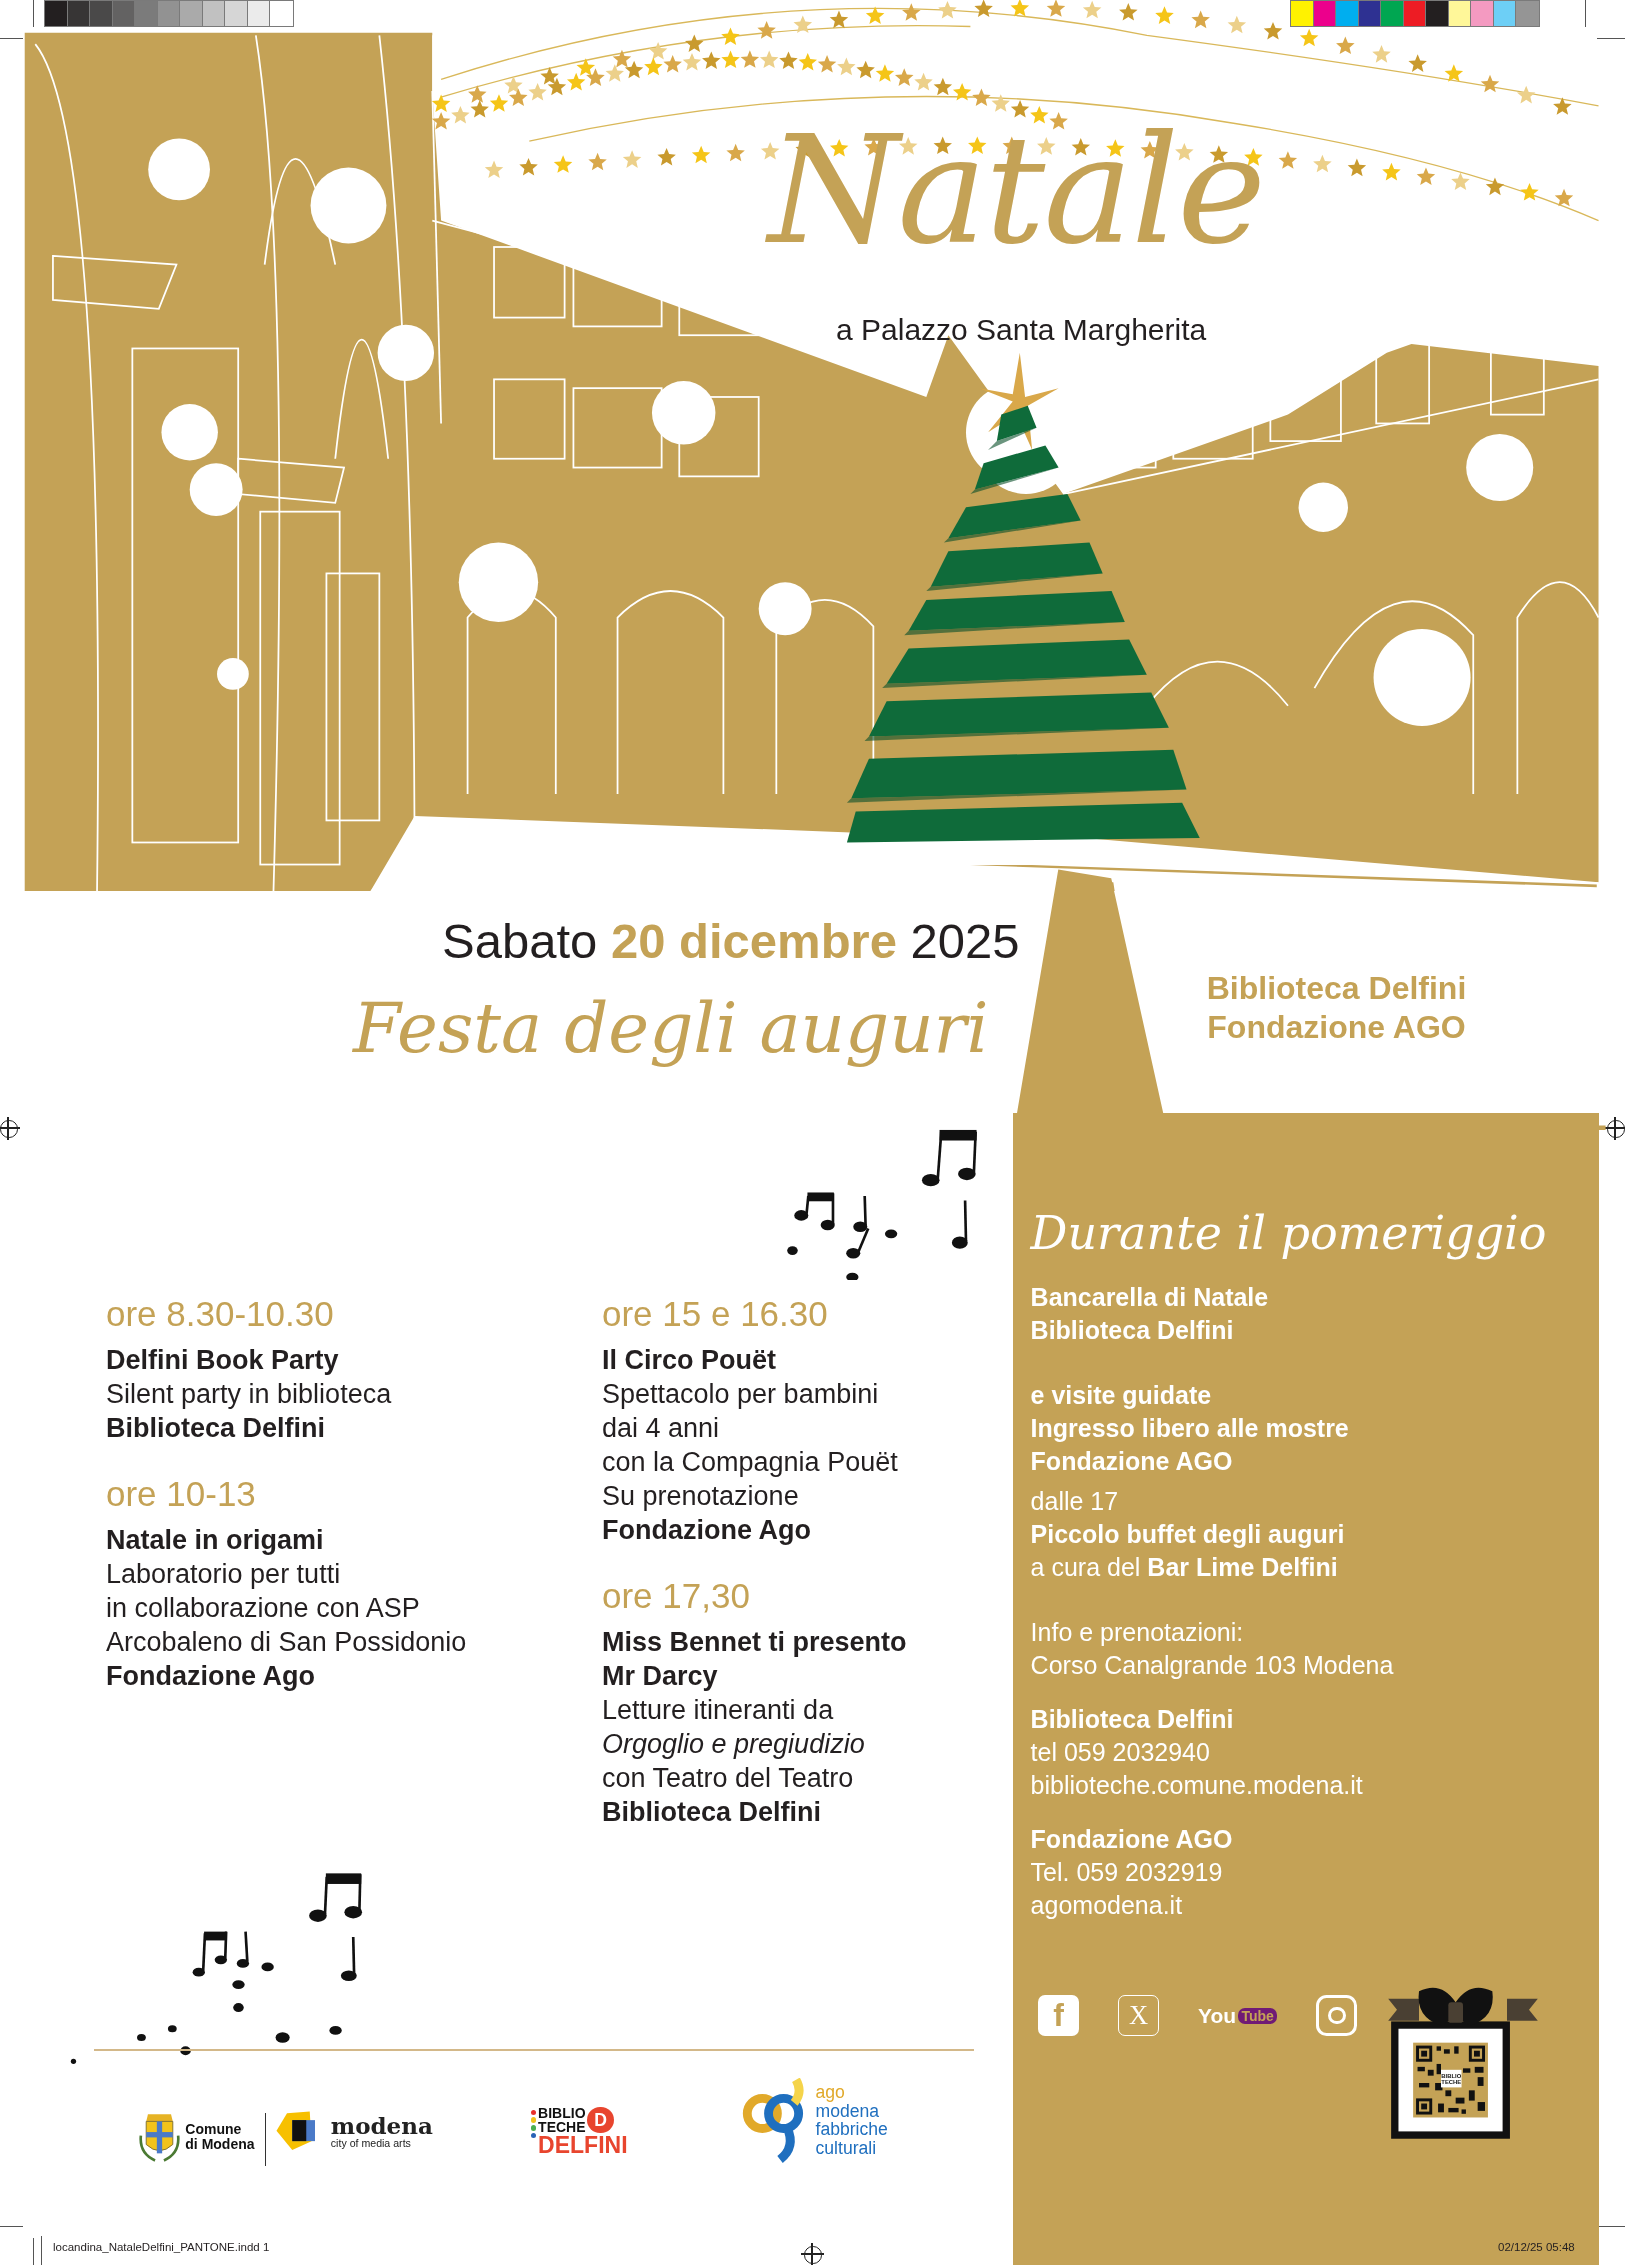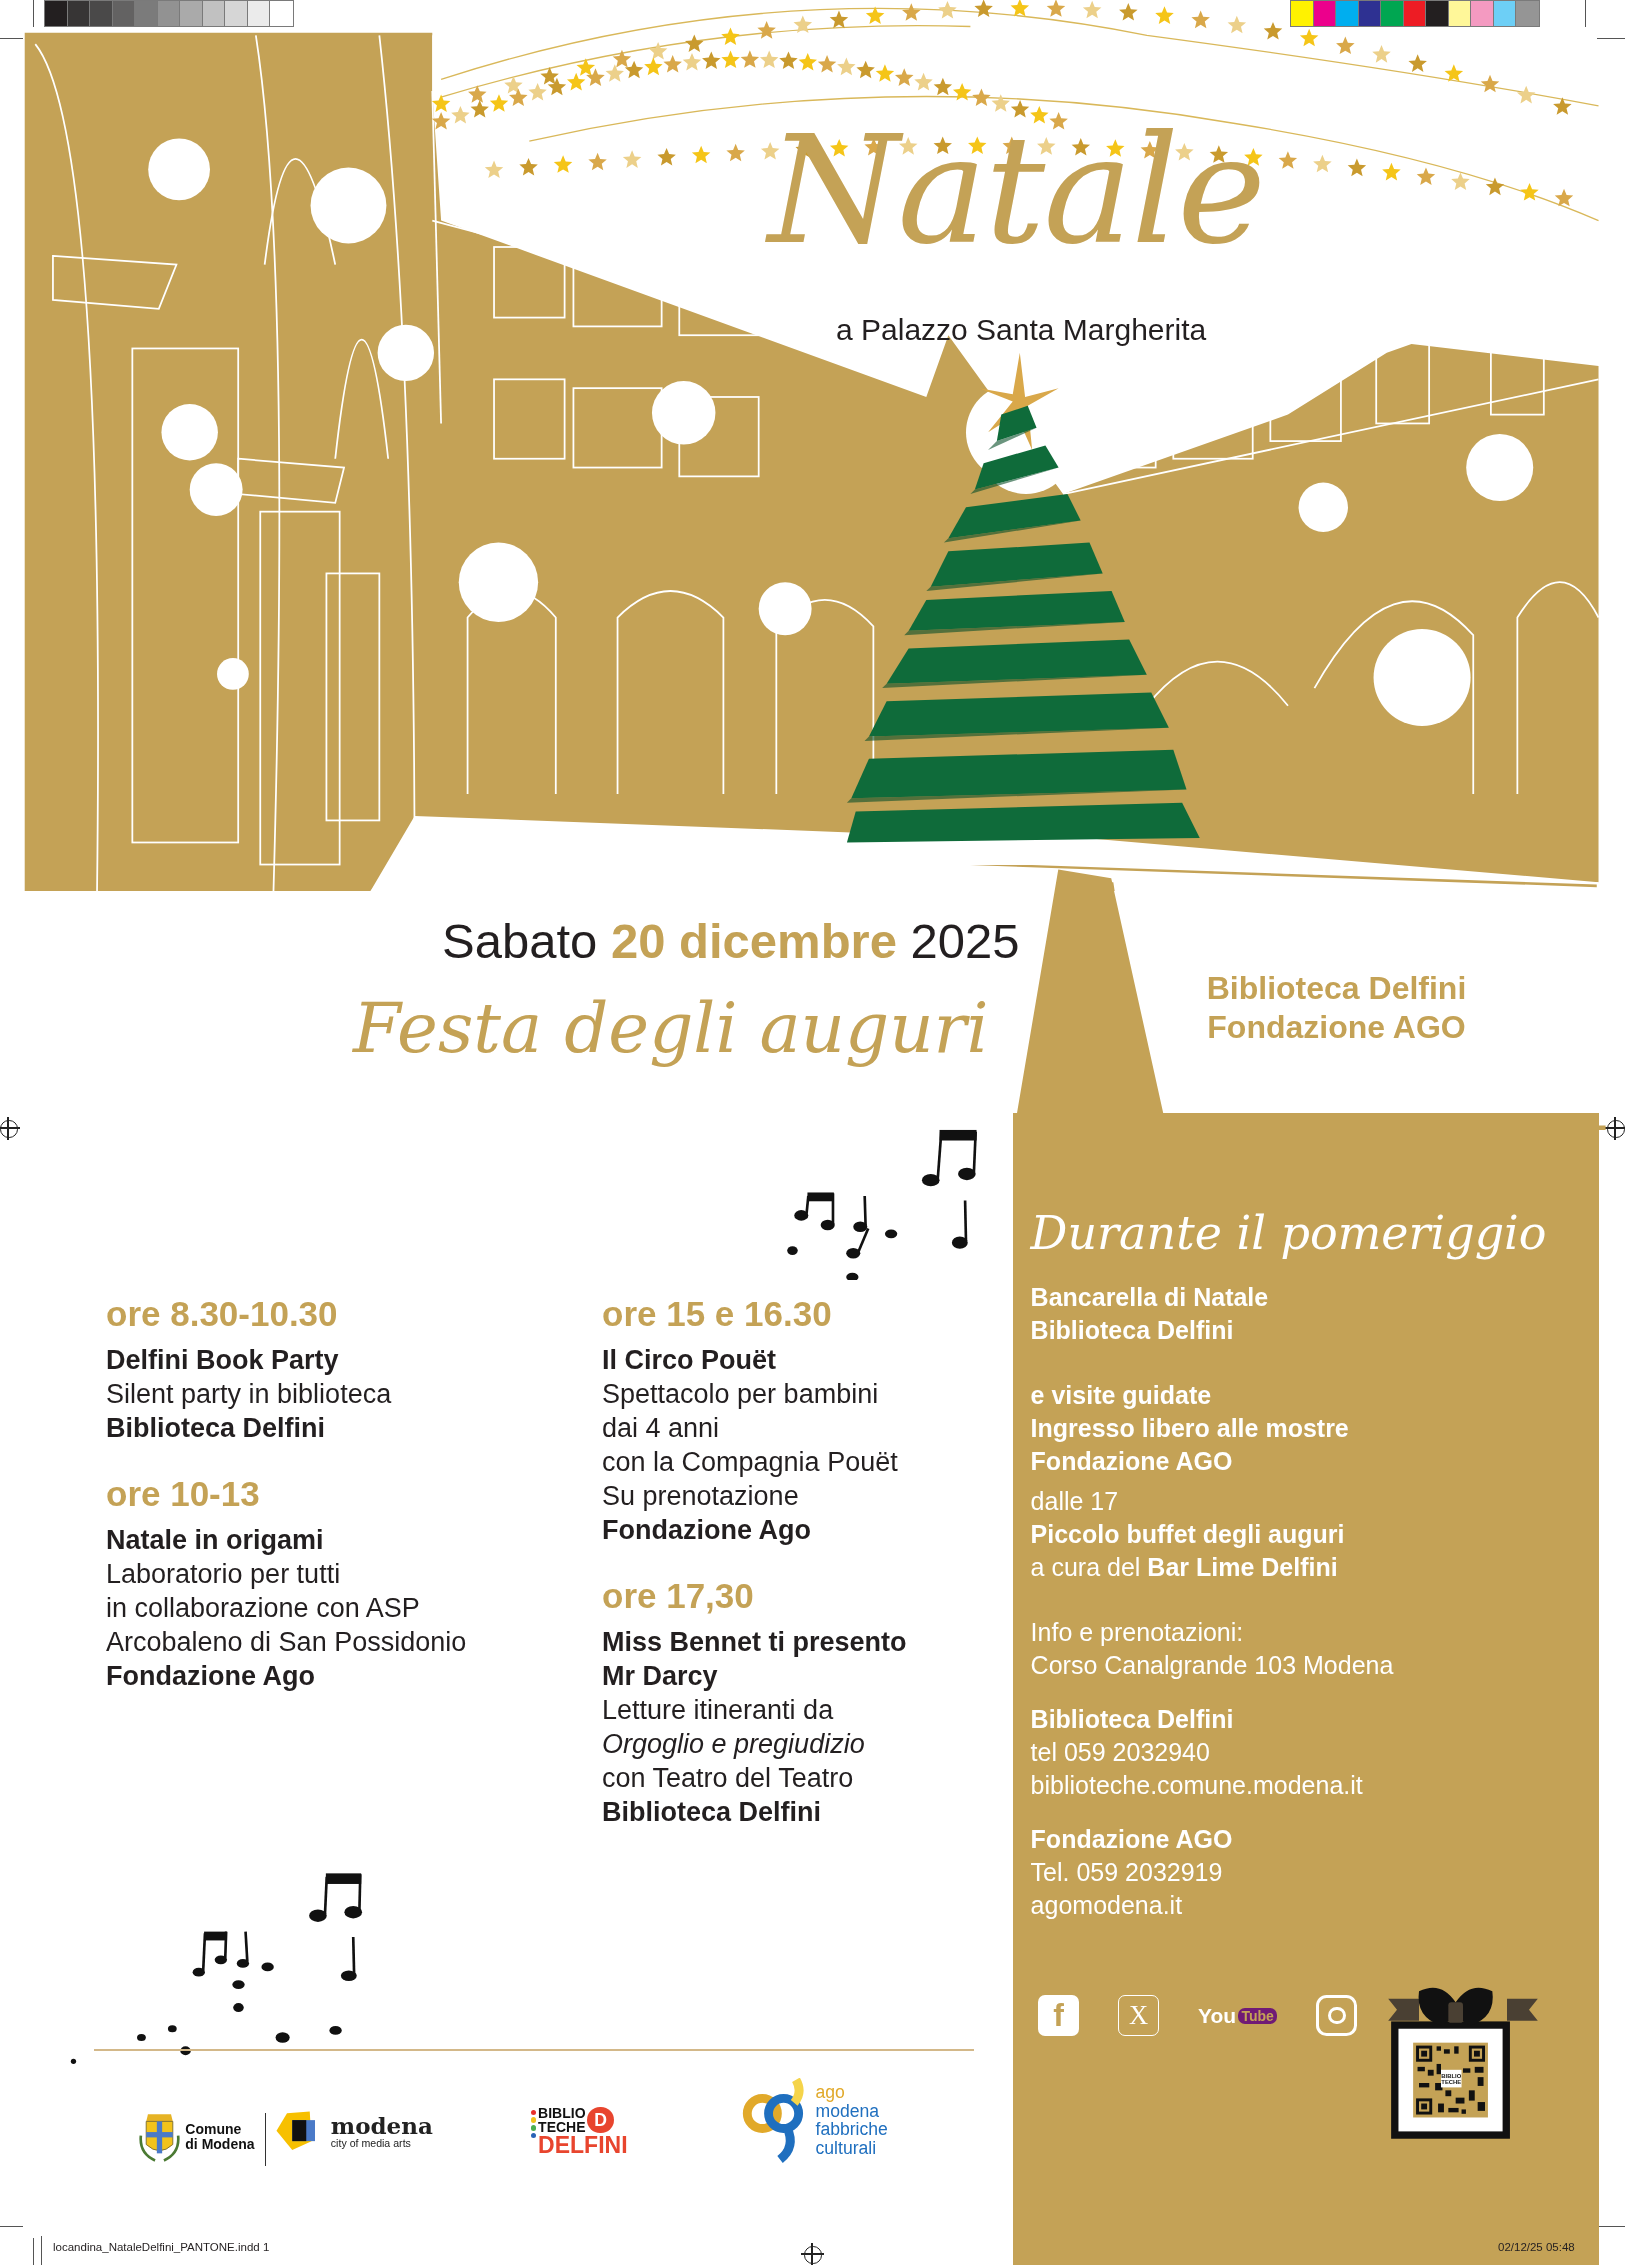--- a/index.html
+++ b/index.html
@@ -21,21 +21,21 @@
   .natale-sub { position: absolute; left: 836px; top: 313px; font-family: "Liberation Sans", sans-serif; font-size: 30px; color: #231f20; }
 
   .date-line { position: absolute; left: 400px; top: 913px; font-family: "Liberation Sans", sans-serif; font-size: 49px; color: #231f20; font-weight: 300; white-space: nowrap; margin-left: 42px; }
   .date-line .hl { color: #c4a256; font-weight: 700; }
   .festa { position: absolute; left: 353px; top: 988px; font-family: "DejaVu Serif", serif; font-style: italic; font-size: 69px; color: #c4a256; white-space: nowrap; }
 
   .venue { position: absolute; left: 1191px; top: 969px; width: 291px; text-align: center; font-family: "Liberation Sans", sans-serif; font-size: 32px; line-height: 39px; color: #c4a256; font-weight: 700; }
 
   
   .prog { position: absolute; font-family: "Liberation Sans", sans-serif; font-size: 27px; line-height: 34px; color: #231f20; }
-  .prog .time { color: #c4a256; font-weight: 700; font-size: 35px; line-height: 44px; margin-bottom: 7px; }
+  .prog .time { color: #c4a256; font-weight: 400; font-size: 35px; line-height: 44px; margin-bottom: 7px; }
   .prog .bold { font-weight: 700; }
   .prog .ital { font-style: italic; }
   .prog .event { margin-bottom: 26.5px; }
 
   
   .panel { position: absolute; left: 1013px; top: 1113px; width: 586px; height: 1292px; background: #c4a256; }
   .panel-inner { position: absolute; left: 17.6px; top: 0; width: 565px; color: #fff; font-family: "Liberation Sans", sans-serif; font-size: 25px; line-height: 33px; }
   .durante { font-family: "DejaVu Serif", serif; font-style: italic; font-size: 46px; line-height: 1; margin-top: 97px; margin-bottom: 25px; white-space: nowrap; }
   .panel-inner .b { font-weight: 700; }
   .panel-inner .block { margin-bottom: 21px; }

